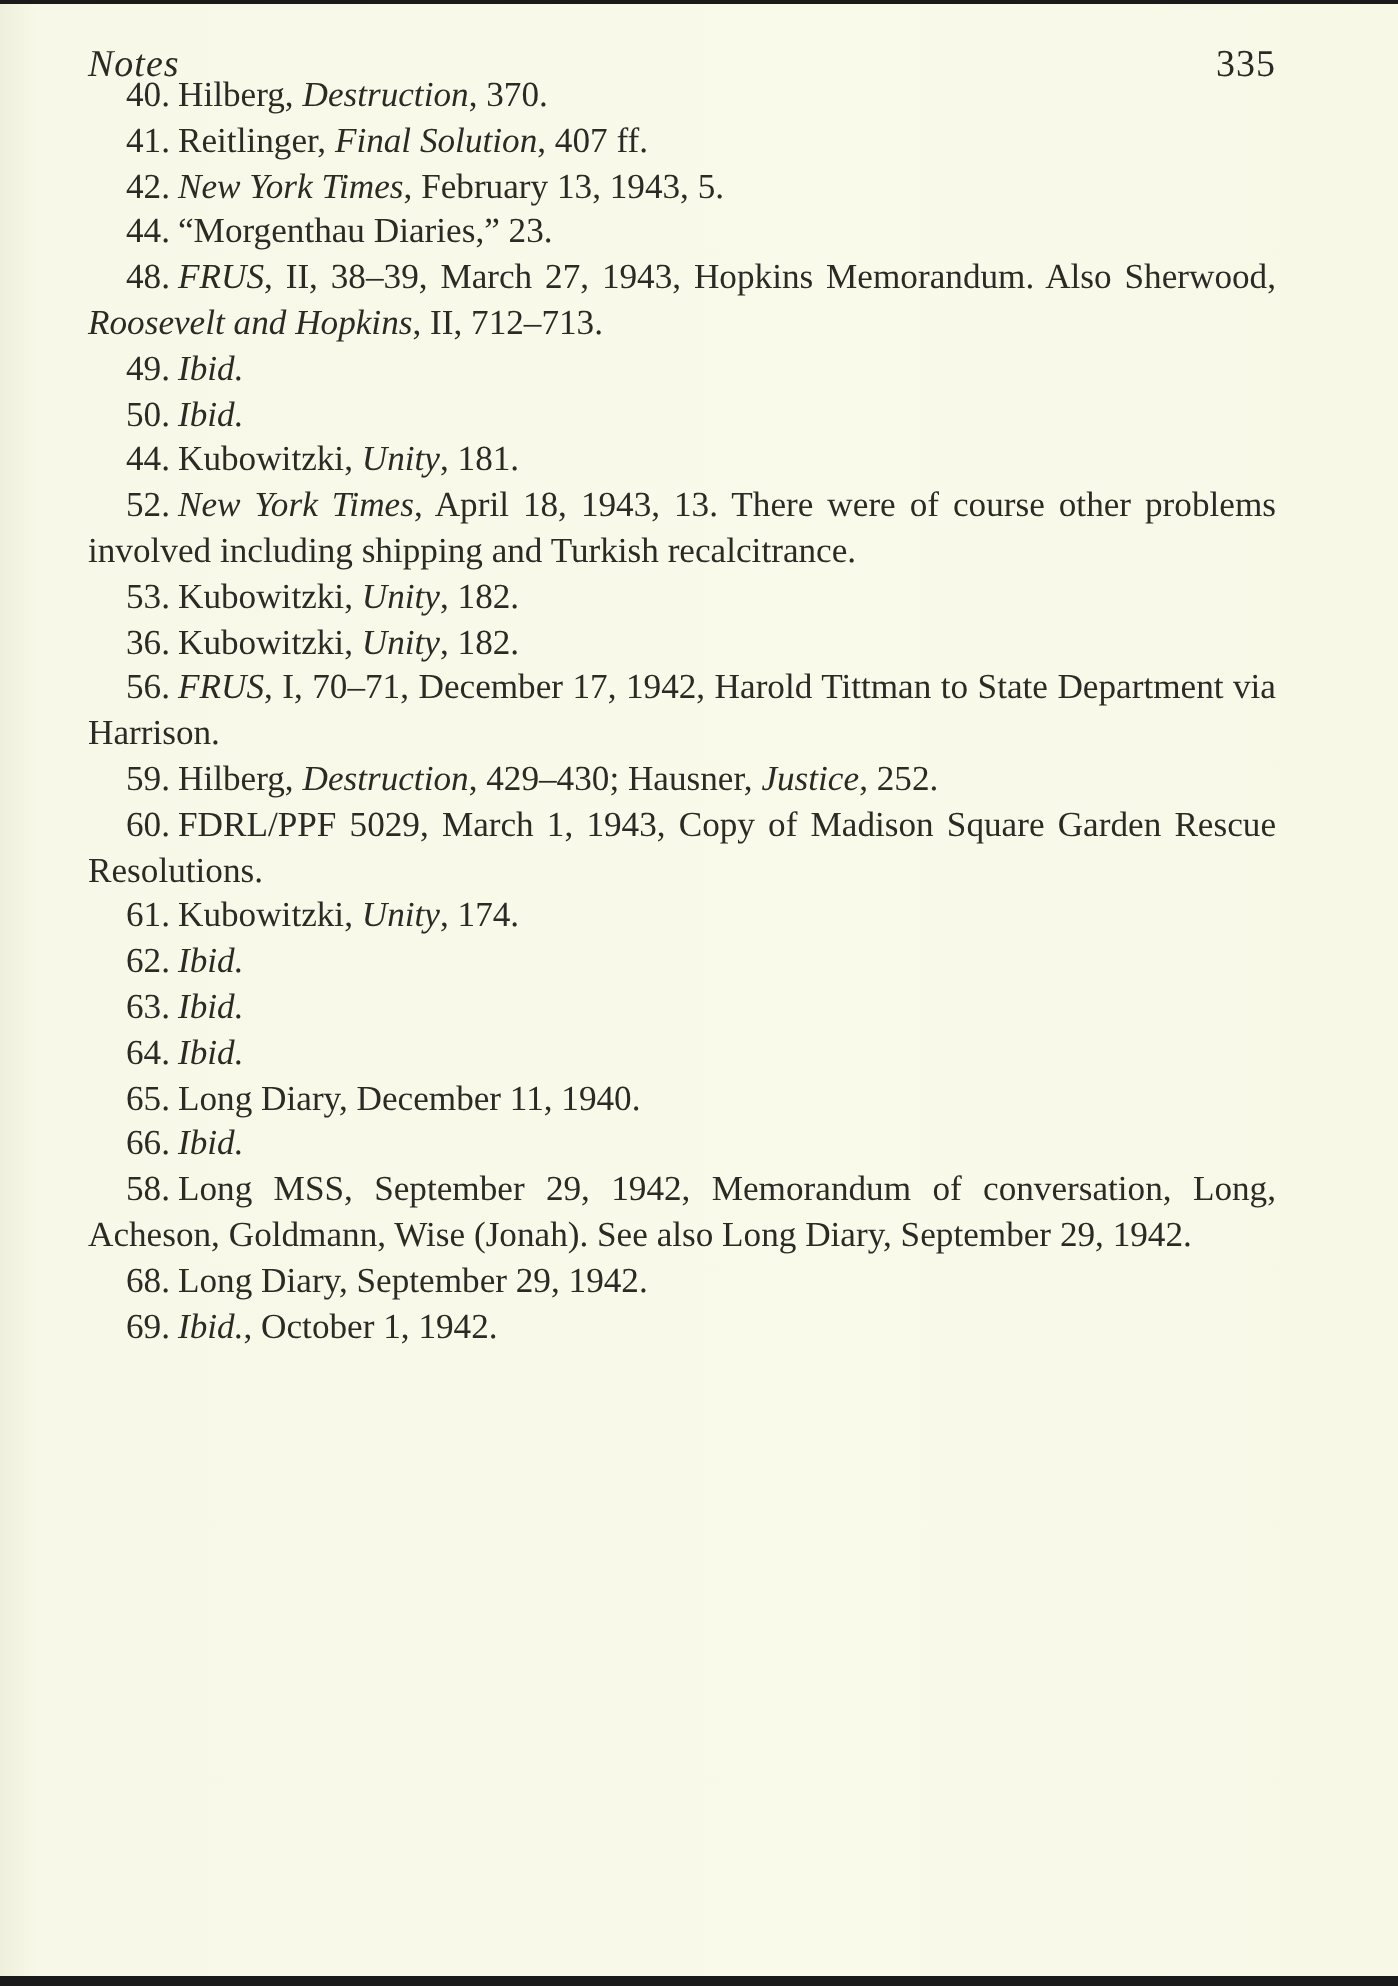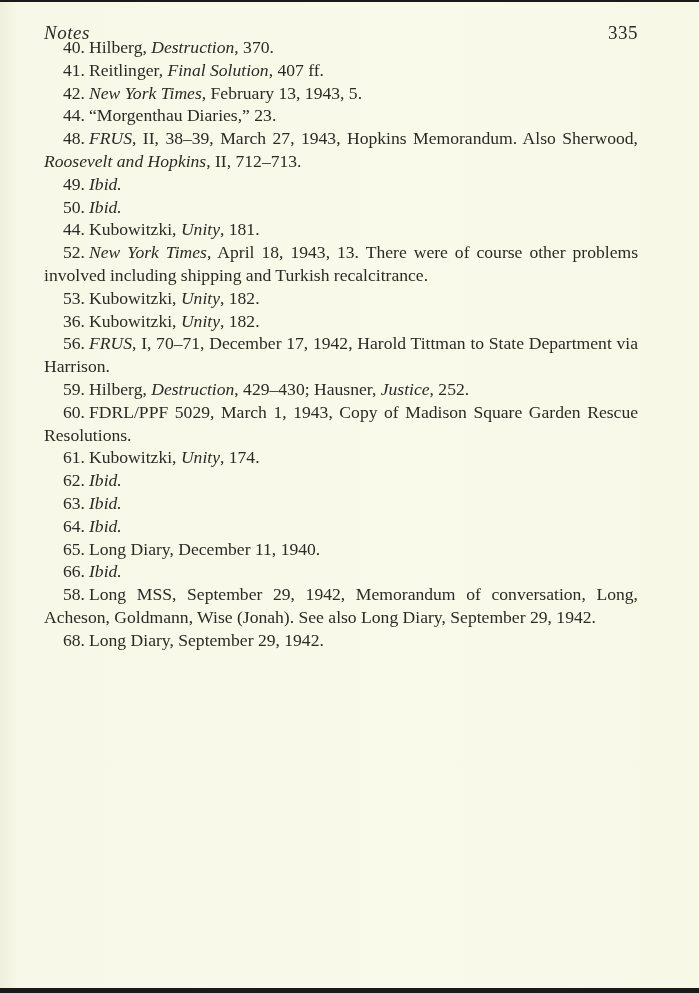--- a/index.html
+++ b/index.html
@@ -84,14 +84,15 @@
       <p class="note"><span class="num">59.</span><span>Hilberg, </span><i>Destruction</i><span>, 429–430; Hausner, </span><i>Justice</i><span>, 252.</span></p>
       <p class="note"><span class="num">60.</span><span>FDRL/PPF 5029, March 1, 1943, Copy of Madison Square Garden Rescue Resolutions.</span></p>
       <p class="note"><span class="num">61.</span><span>Kubowitzki, </span><i>Unity</i><span>, 174.</span></p>
       <p class="note"><span class="num">62.</span><i>Ibid.</i></p>
       <p class="note"><span class="num">63.</span><i>Ibid.</i></p>
       <p class="note"><span class="num">64.</span><i>Ibid.</i></p>
       <p class="note"><span class="num">65.</span><span>Long Diary, December 11, 1940.</span></p>
       <p class="note"><span class="num">66.</span><i>Ibid.</i></p>
       <p class="note"><span class="num">58.</span><span>Long MSS, September 29, 1942, Memorandum of conversation, Long, Acheson, Goldmann, Wise (Jonah). See also Long Diary, Septem­ber 29, 1942.</span></p>
       <p class="note"><span class="num">68.</span><span>Long Diary, September 29, 1942.</span></p>
+      <p class="note"><span class="num">69.</span><i>Ibid.</i><span>, October 1, 1942.</span></p>
     </div>
 </div>
 
 </body></html>

